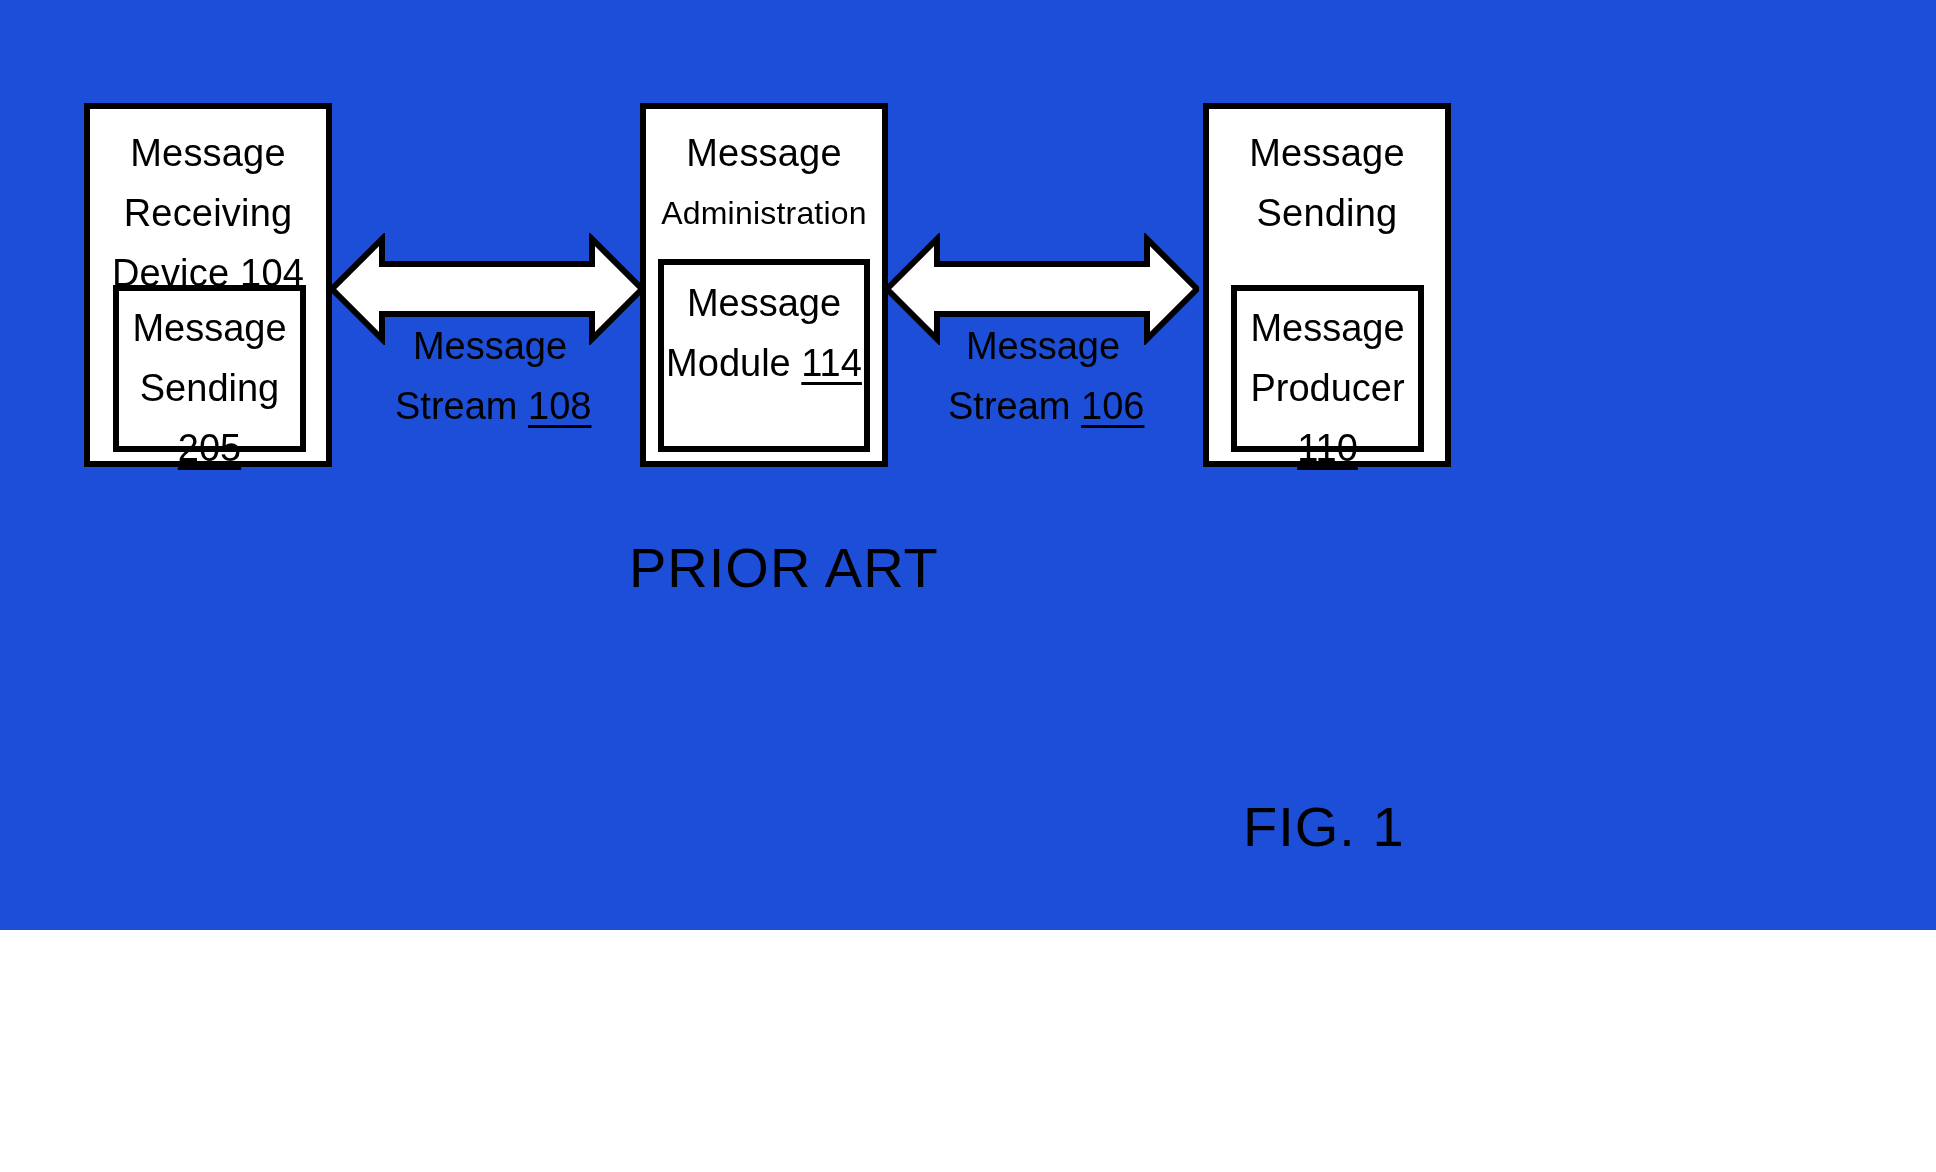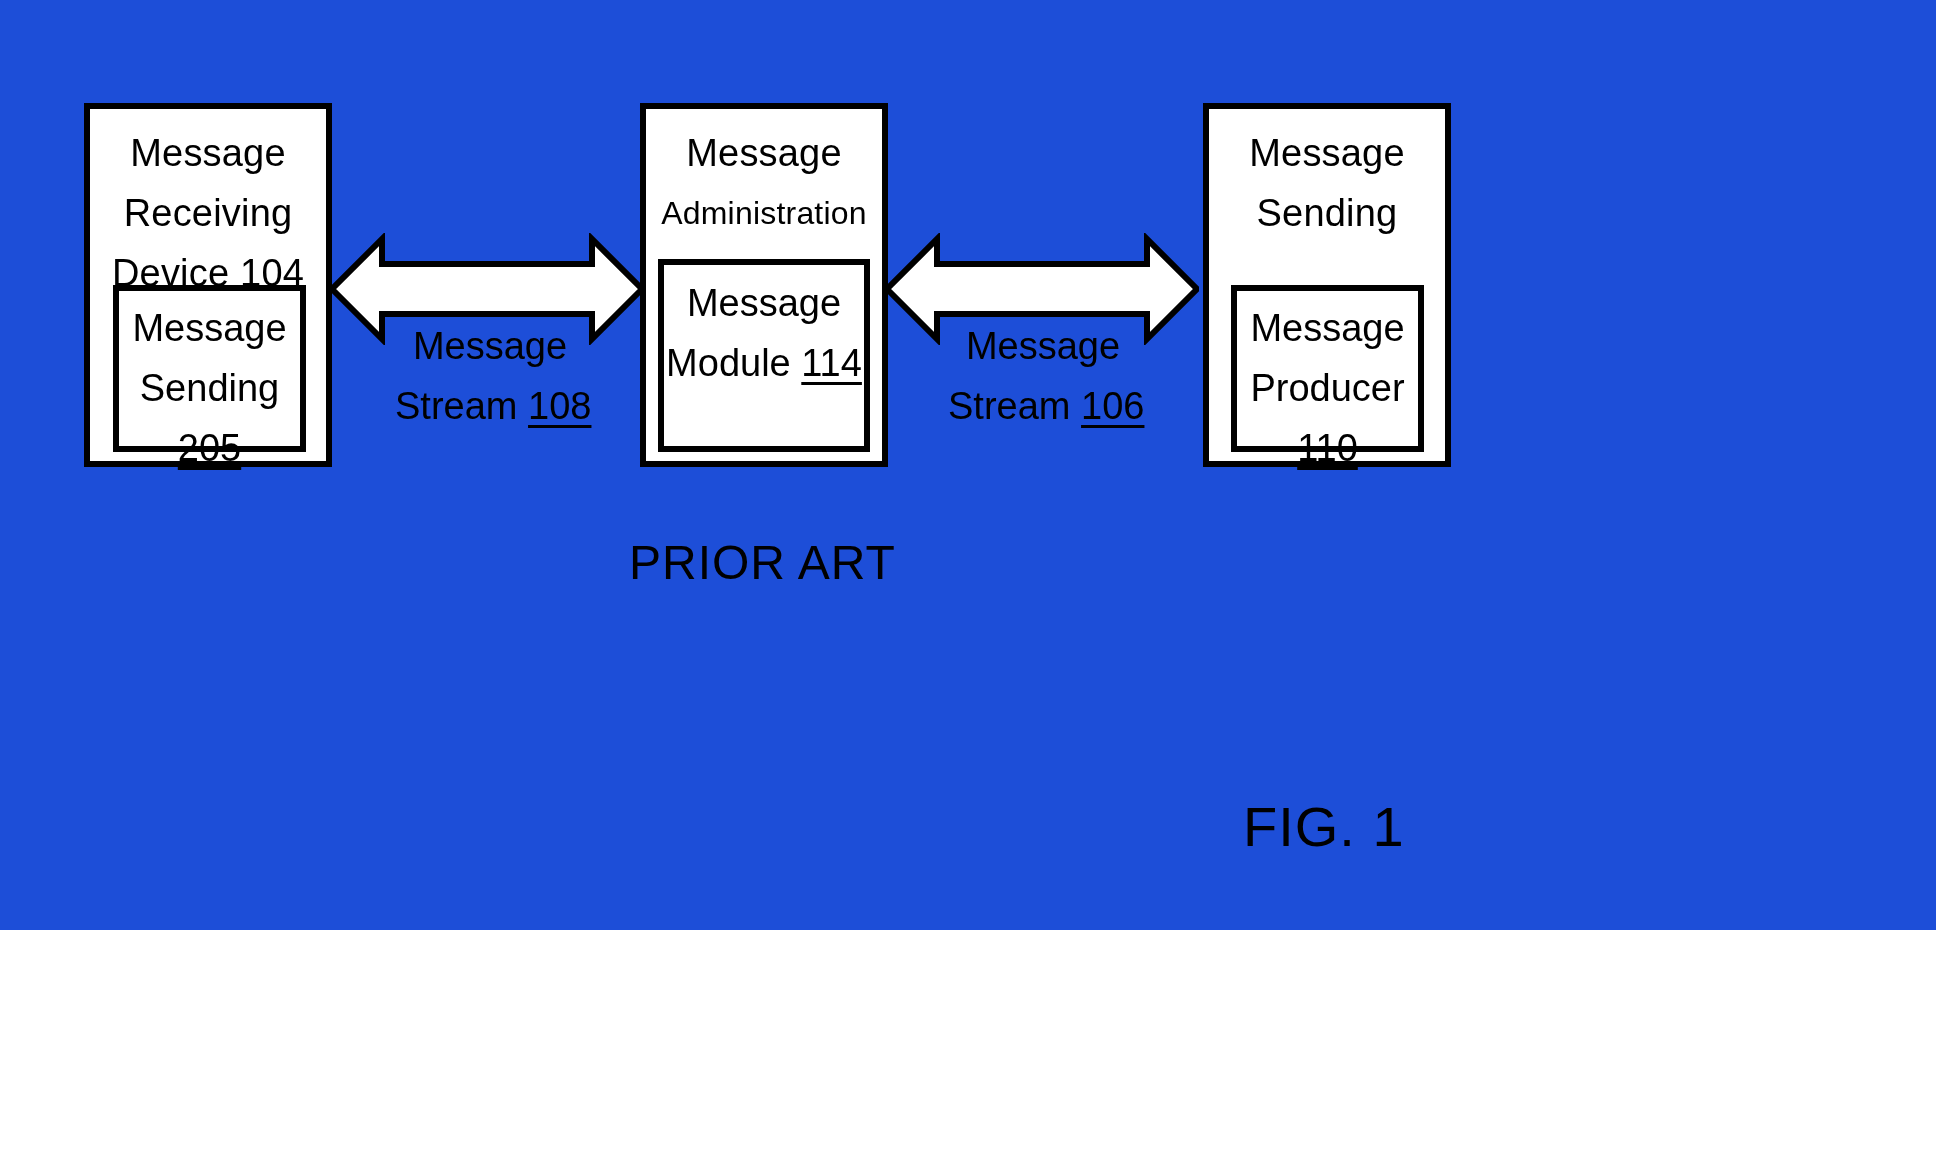--- a/index.html
+++ b/index.html
@@ -79,21 +79,21 @@
   }
   .stream-label .ref {
     text-decoration: underline;
     text-underline-offset: 6px;
     text-decoration-thickness: 3px;
   }
 
   
   .prior-art {
     position: absolute;
-    font-size: 48px;
+    font-size: 56px;
     letter-spacing: 1px;
     white-space: nowrap;
   }
   .fig-label {
     position: absolute;
     font-size: 56px;
     letter-spacing: 1px;
     white-space: nowrap;
   }
 </style>

